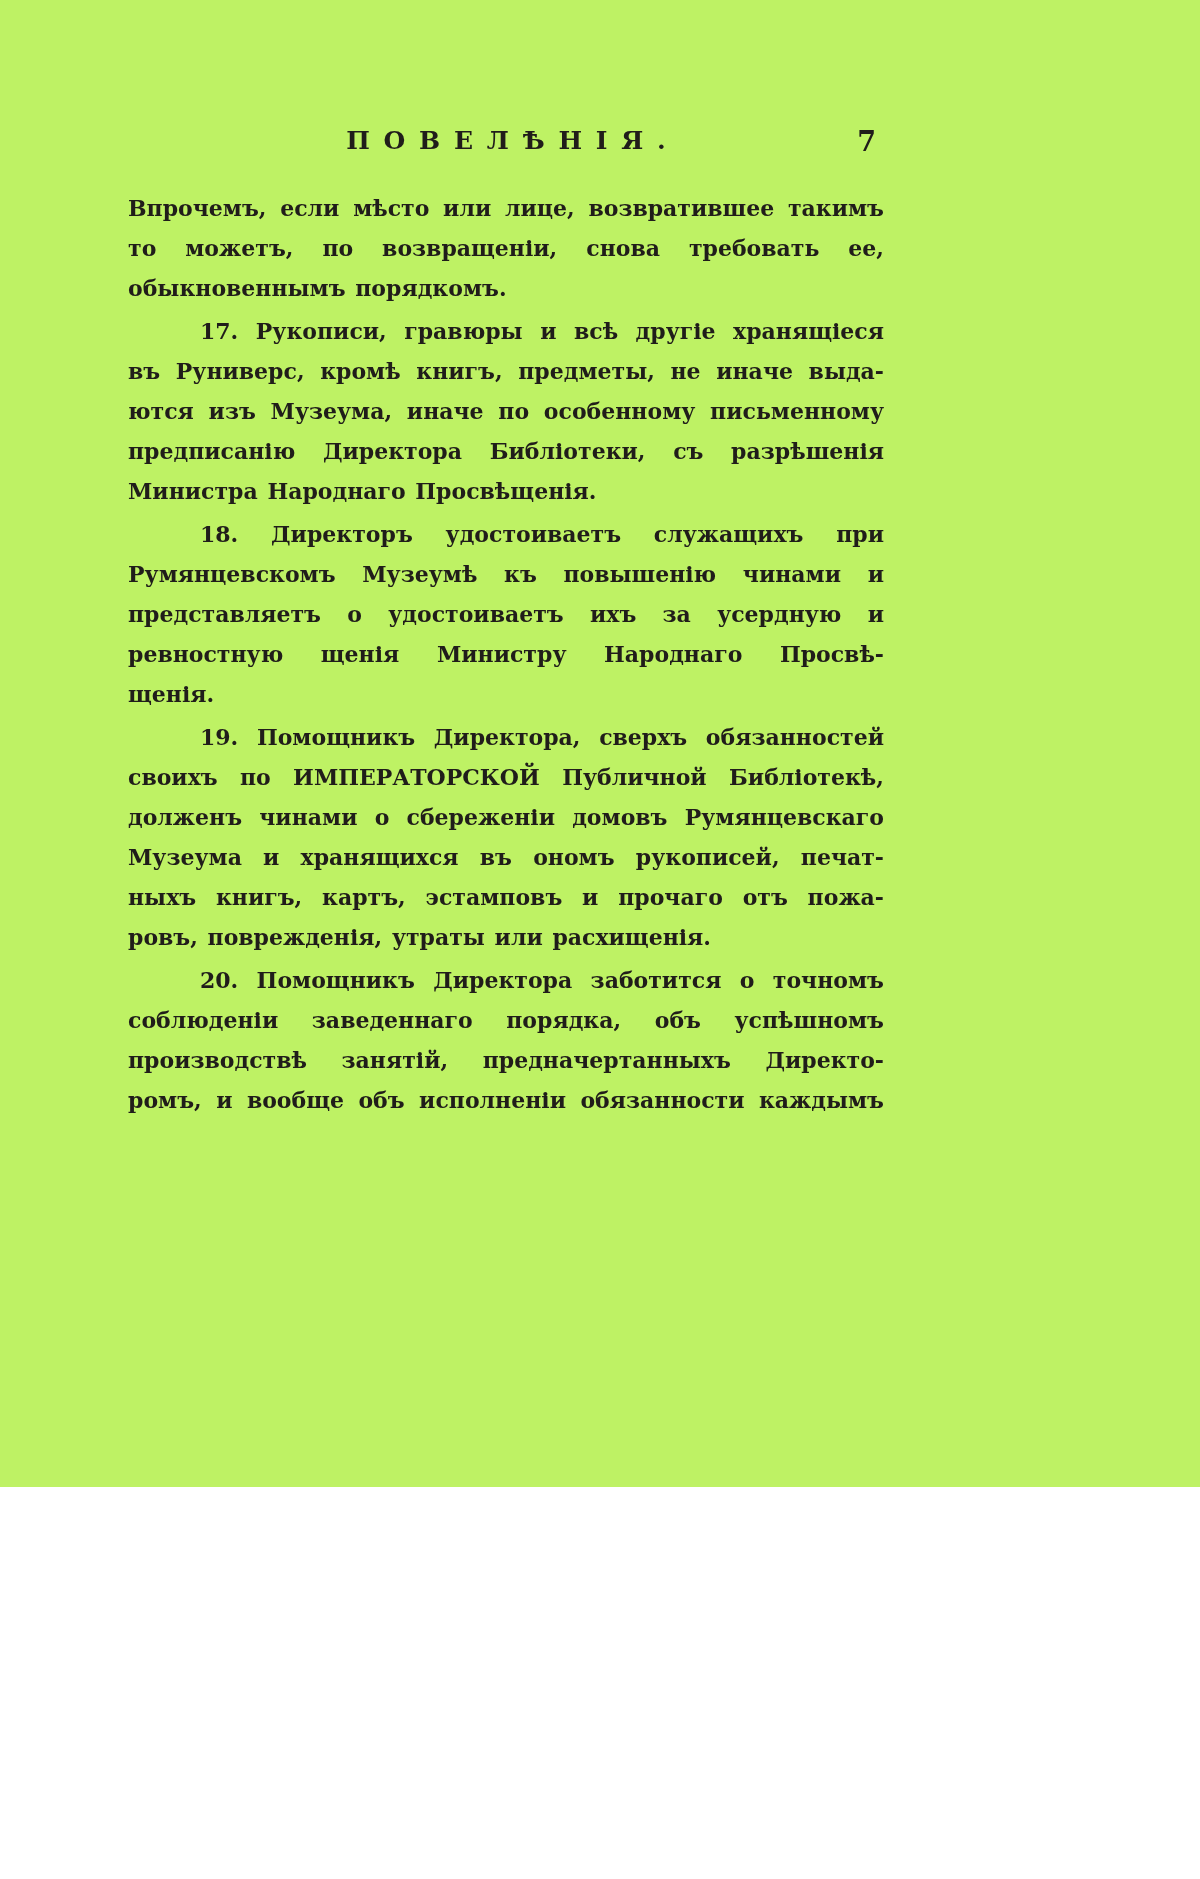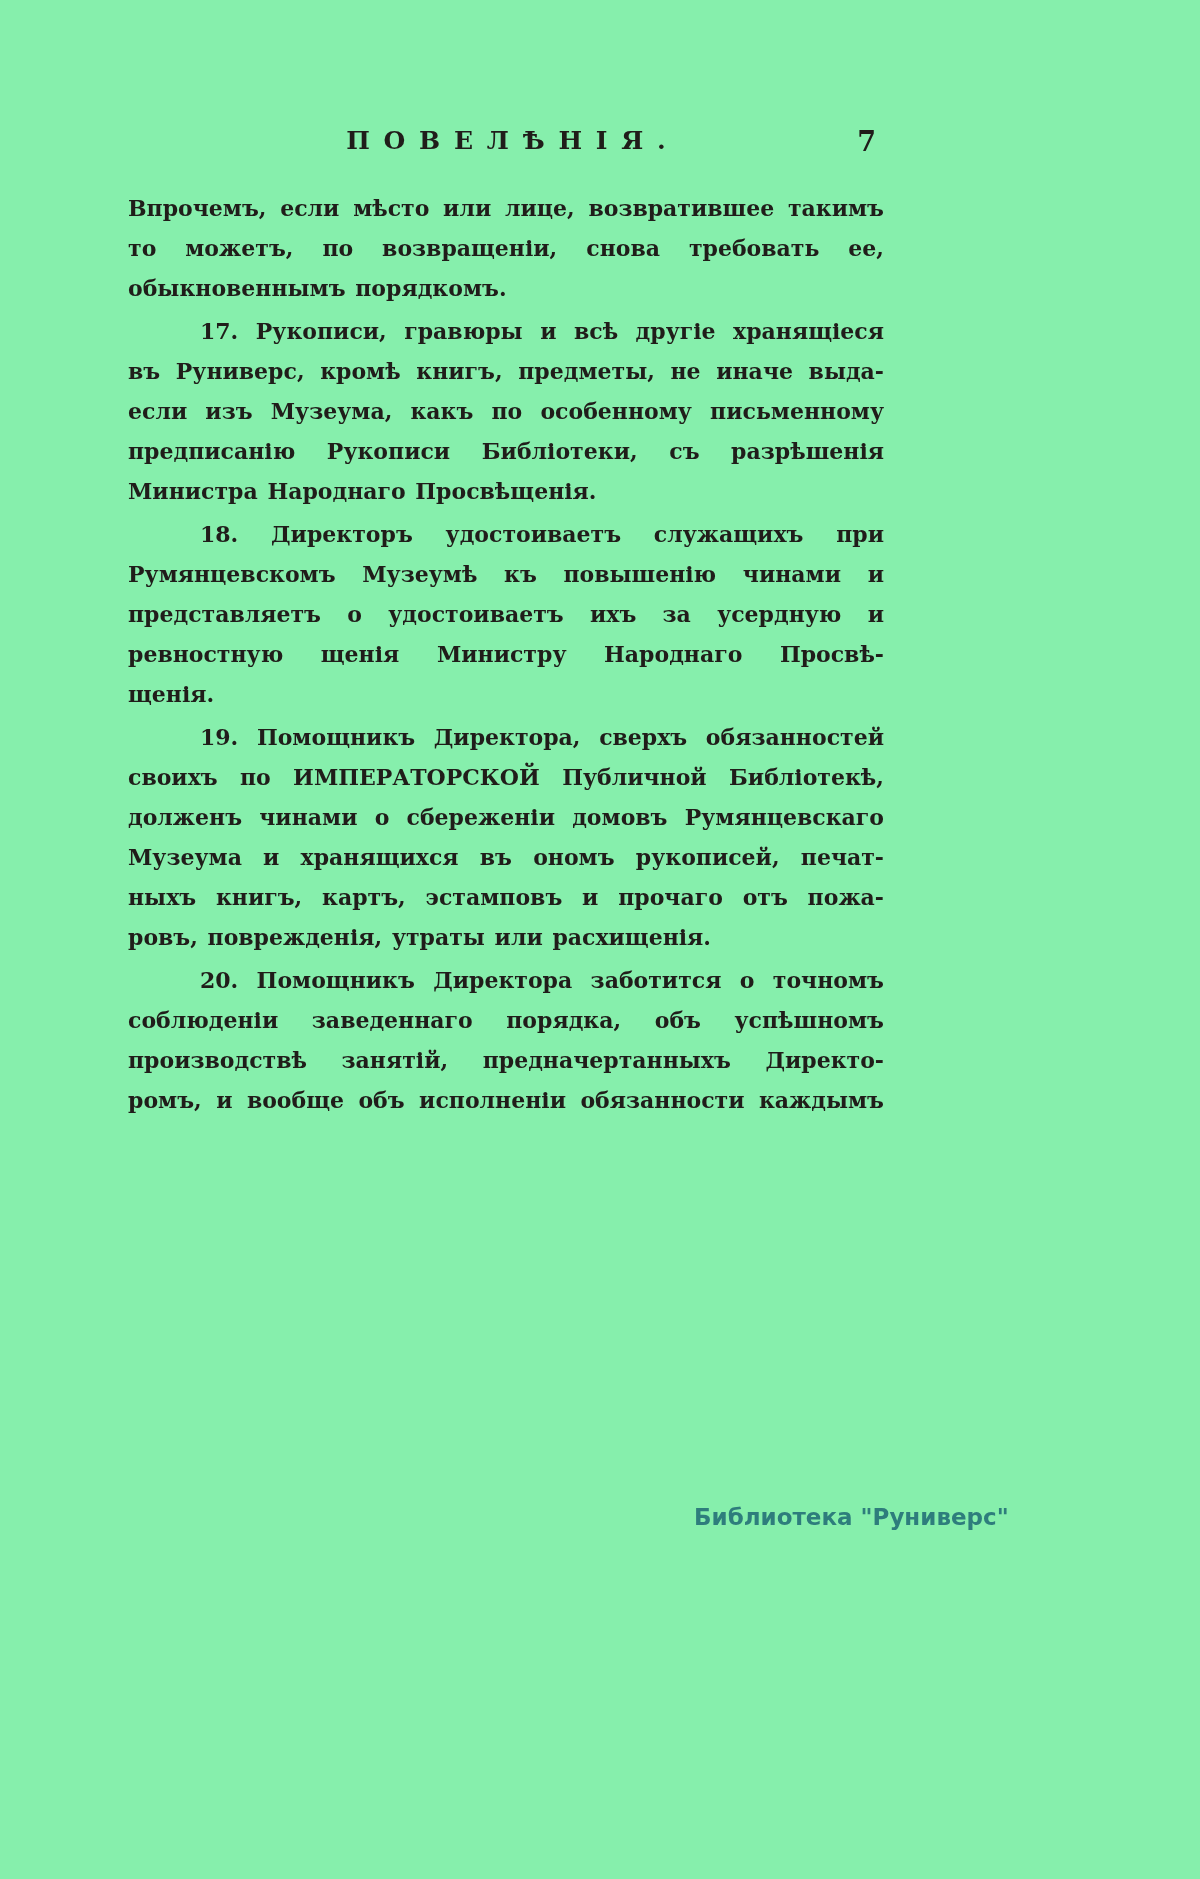--- a/index.html
+++ b/index.html
@@ -3,22 +3,22 @@
 <meta charset="utf-8">
 <style>
   html, body {
     margin: 0;
     padding: 0;
     background: #ffffff;
   }
   .sheet {
     position: relative;
     width: 1200px;
-    height: 1879px;
-    background: #86efac;
+    height: 1487px;
+    background: #bef264;
     overflow: hidden;
     font-family: "DejaVu Serif", serif;
     color: #201d1a;
   }
   .text-block {
     position: absolute;
     left: 128px;
     top: 126px;
     width: 756px;
   }
@@ -84,22 +84,22 @@
     </div>
     <div id="document-body">
         <p class="para">
           <span class="line first">Впрочемъ, если мѣсто или лице, возвратившее такимъ</span>
           <span class="line">то можетъ, по возвращеніи, снова требовать ее,</span>
           <span class="line last">обыкновеннымъ порядкомъ.</span>
         </p>
         <p class="para indent">
           <span class="line first">17. Рукописи, гравюры и всѣ другіе хранящіеся</span>
           <span class="line">въ Руниверс, кромѣ книгъ, предметы, не иначе выда-</span>
-          <span class="line">если изъ Музеума, какъ по особенному письменному</span>
-          <span class="line">предписанію Рукописи Библіотеки, съ разрѣшенія</span>
+          <span class="line">ются изъ Музеума, иначе по особенному письменному</span>
+          <span class="line">предписанію Директора Библіотеки, съ разрѣшенія</span>
           <span class="line last">Министра Народнаго Просвѣщенія.</span>
         </p>
         <p class="para indent">
           <span class="line first">18. Директоръ удостоиваетъ служащихъ при</span>
           <span class="line">Румянцевскомъ Музеумѣ къ повышенію чинами и</span>
           <span class="line">представляетъ о удостоиваетъ ихъ за усердную и</span>
           <span class="line">ревностную щенія Министру Народнаго Просвѣ-</span>
           <span class="line last">щенія.</span>
         </p>
         <p class="para indent">

